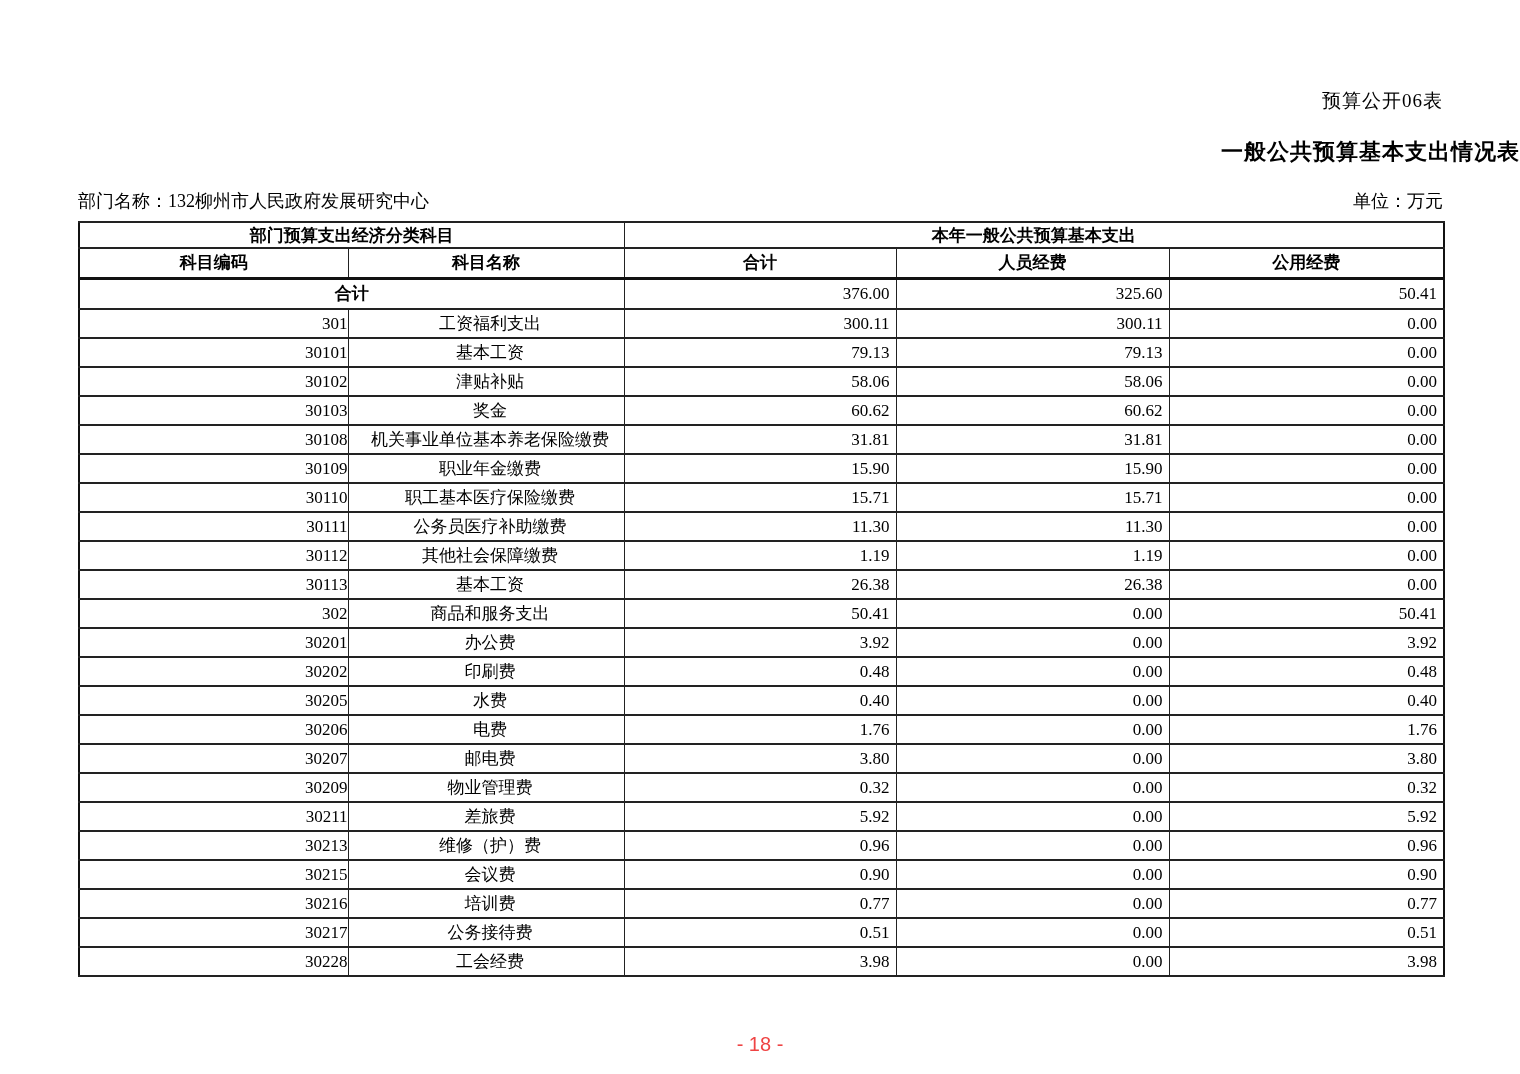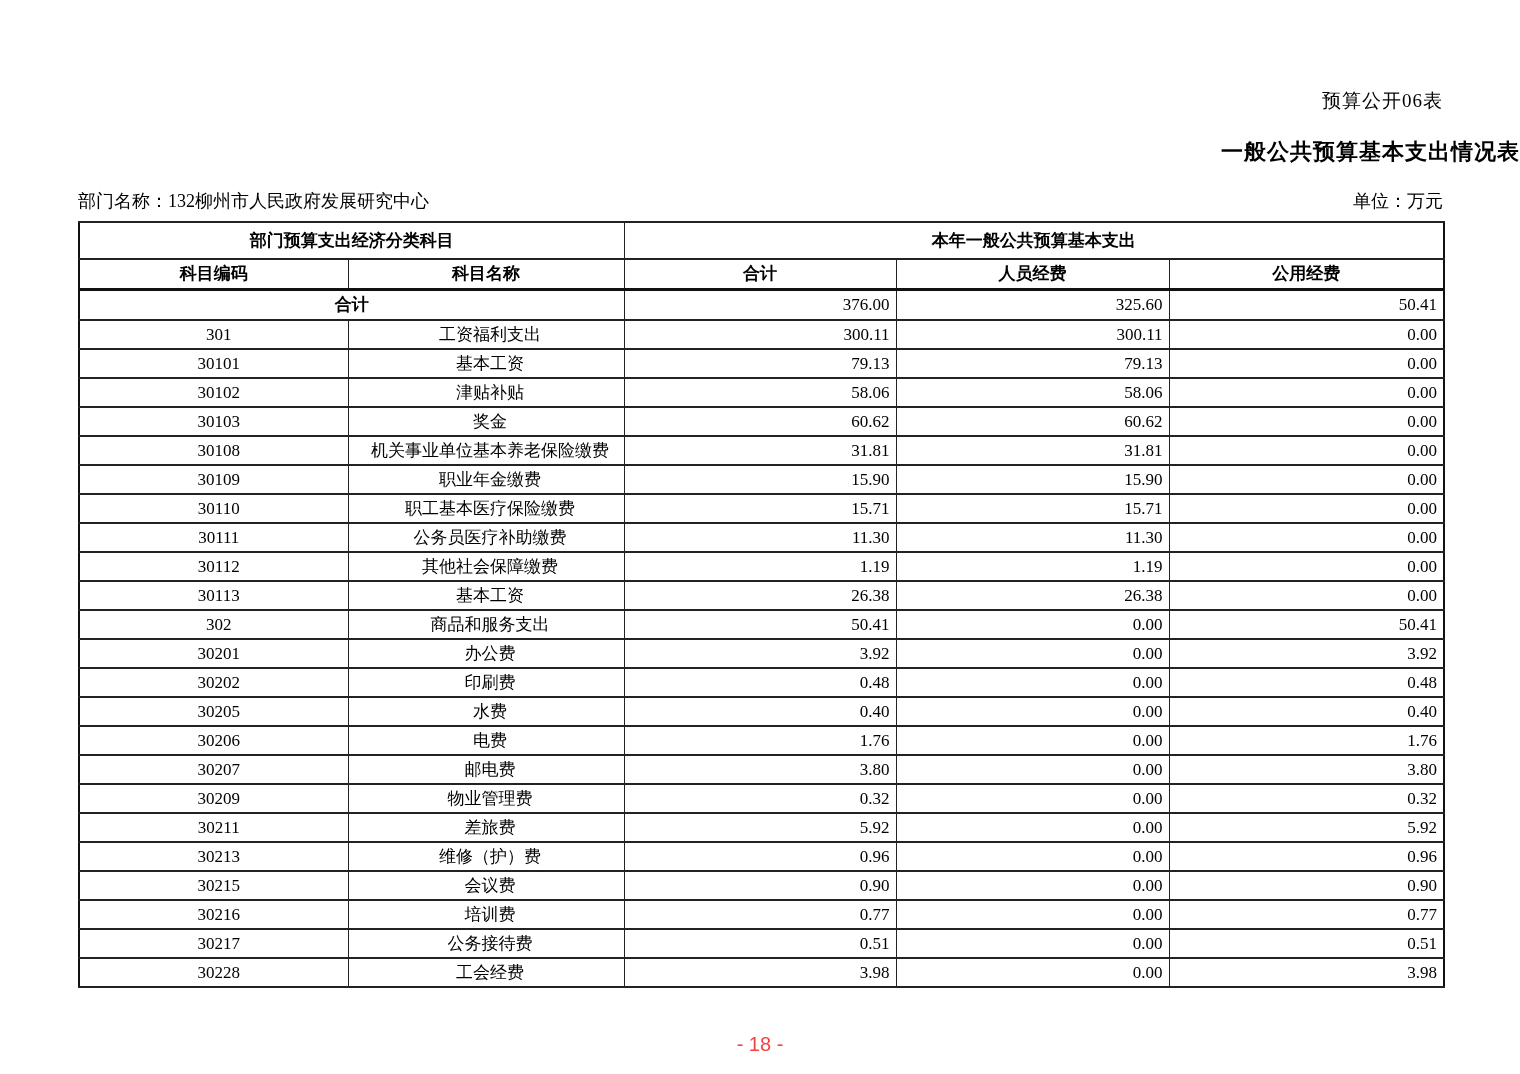--- a/index.html
+++ b/index.html
@@ -48,25 +48,25 @@
   }
   .budget th, .budget td {
     border: 1px solid #222222;
     border-top-width: 2px;
     border-bottom-width: 2px;
     overflow: hidden;
     white-space: nowrap;
     font-weight: normal;
   }
   .budget thead th { font-weight: bold; text-align: center; }
-  .budget thead tr.group-row th { height: 37px; }
+  .budget thead tr.group-row th { height: 26px; }
   .budget thead tr.sub-row th { height: 30px; border-bottom: 3px solid #111111; margin-top: 30px; }
   .budget tbody td { height: 29px; }
   .budget tbody tr.total-row td { height: 31px; }
-  .budget td.c-code { text-align: center; padding-left: 10px; }
+  .budget td.c-code { text-align: right; padding-left: 10px; }
   .budget td.c-name { text-align: center; padding-left: 8px; }
   .budget td.c-num  { text-align: right; padding-right: 6px; }
   .budget td.c-total-label { text-align: center; font-weight: bold; }
   .page-number {
     position: absolute;
     top: 1033px;
     left: 0;
     width: 100%;
     text-align: center;
     font-size: 20px;

